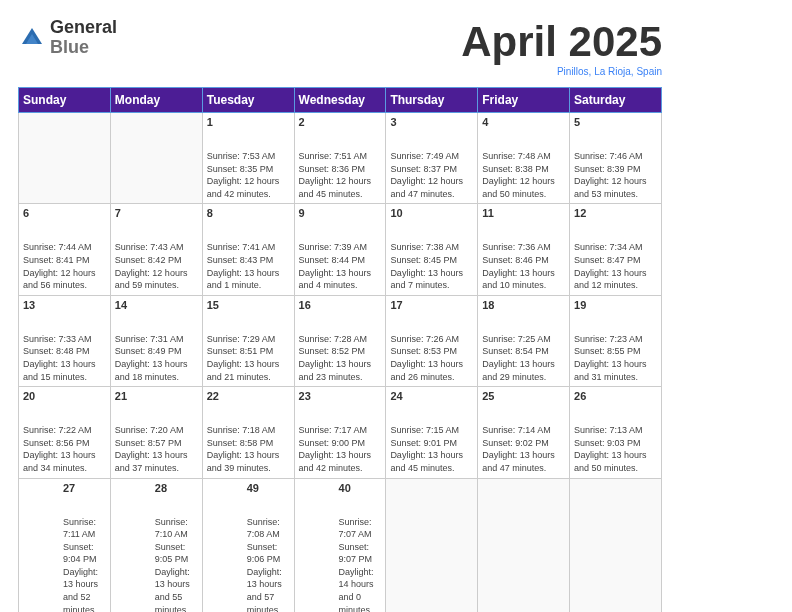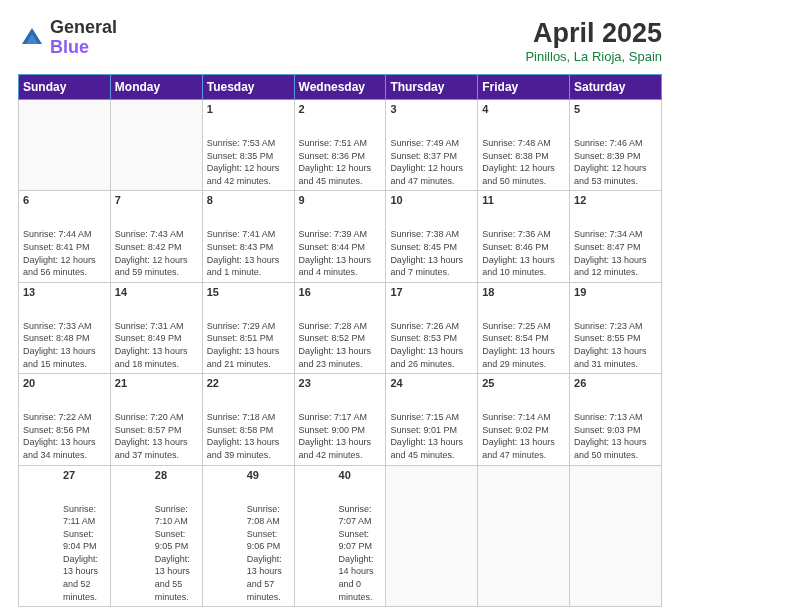--- a/index.html
+++ b/index.html
@@ -33,38 +33,38 @@
       line-height: 1.1;
     }
     .logo-general {
       font-size: 18px;
       font-weight: bold;
       color: #333;
     }
     .logo-blue {
       font-size: 18px;
       font-weight: bold;
-      color: #8b5cf6;
+      color: #737373;
     }
     .logo-icon {
       width: 28px;
       height: 28px;
       margin-right: 4px;
     }
     .title-block {
       text-align: right;
     }
     .title-month {
-      font-size: 27px;
+      font-size: 42px;
       font-weight: bold;
       color: #333;
     }
     .title-location {
-      font-size: 13px;
-      color: #15803d;
+      font-size: 10px;
+      color: #3b82f6;
     }
     .calendar {
       flex: 1;
       border: 1px solid #ccc;
       border-collapse: collapse;
       width: 100%;
       table-layout: fixed;
     }
     .calendar th {
       background: #4c1d95;

